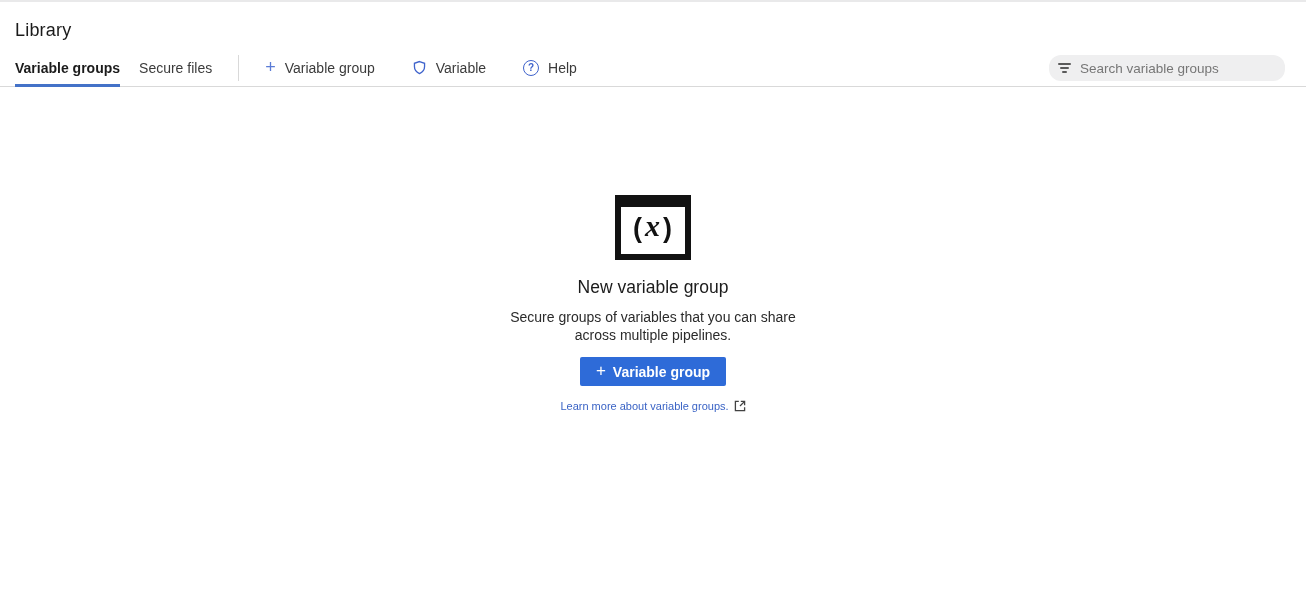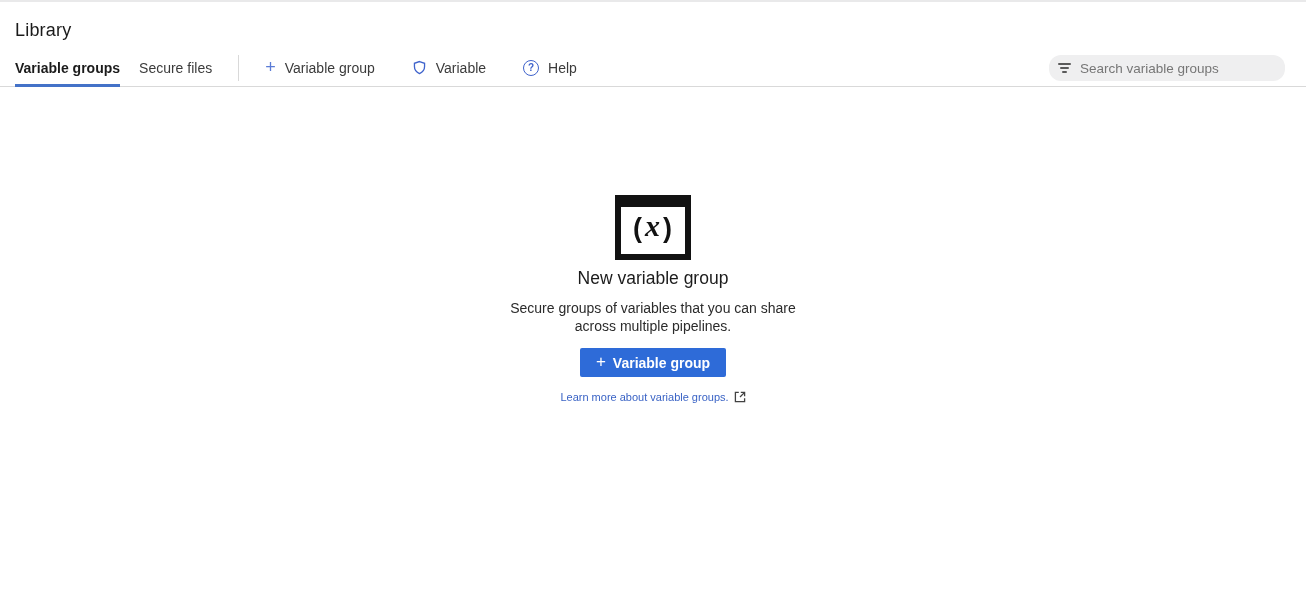--- a/index.html
+++ b/index.html
@@ -137,21 +137,21 @@
     letter-spacing: 1px;
   }
   .vg-icon .x-glyph {
     font-family: "Liberation Serif", "DejaVu Serif", serif;
     font-style: italic;
     font-size: 30px;
     padding: 0 2px;
     transform: translateY(-2px);
   }
   .empty-title {
-    margin-top: 8px;
+    margin-top: 17px;
     font-size: 17.5px;
     font-weight: 400;
     color: #1b1b1b;
   }
   .empty-desc {
     margin-top: 11px;
     font-size: 14px;
     line-height: 17.5px;
     color: #2b2b2b;
   }

